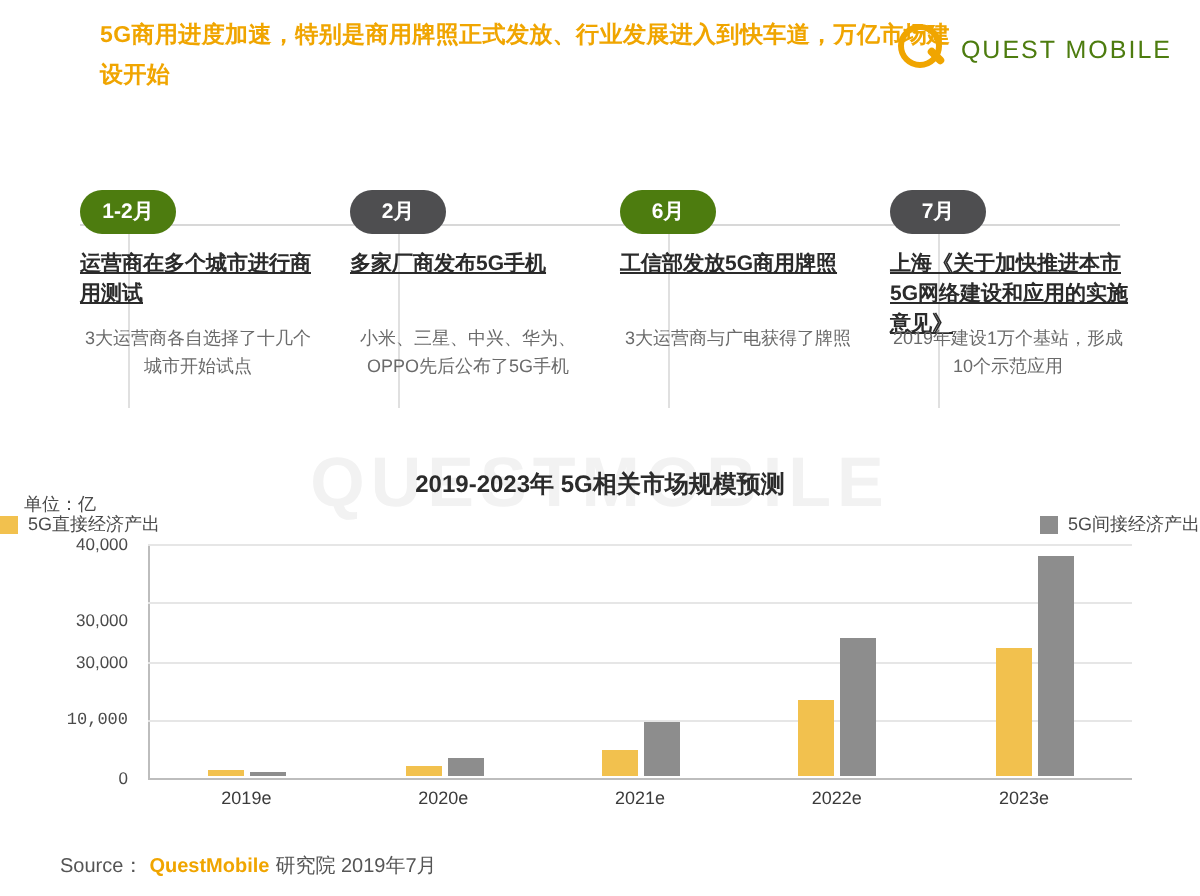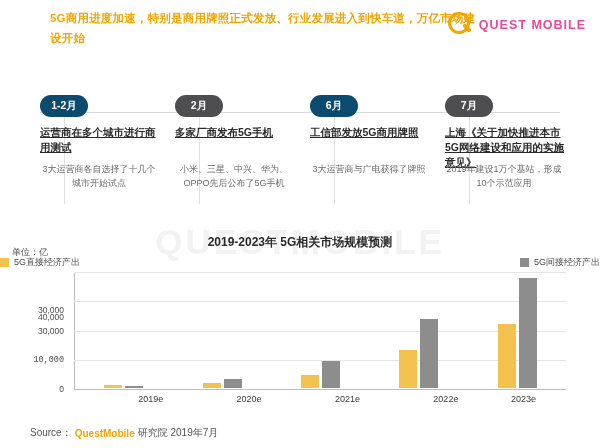--- a/index.html
+++ b/index.html
@@ -5,29 +5,29 @@
   html,body{margin:0;padding:0;}
   body{width:600px;height:448px;background:#ffffff;font-family:"Liberation Sans",sans-serif;overflow:hidden;position:relative;}
 
   
   .header{position:absolute;left:0;top:0;width:600px;height:62px;}
   .header-title{position:absolute;left:24px;top:8px;width:430px;font-size:11.5px;font-weight:bold;color:#f0a500;line-height:20px;letter-spacing:.2px;margin-left:26px;}
   .brand{position:absolute;right:14px;top:12px;display:flex;align-items:center;gap:5px;}
   .brand-mark{position:relative;width:26px;height:26px;}
   .brand-mark .ring{position:absolute;left:0;top:0;width:22px;height:22px;border:3px solid #f0a500;border-radius:50%;box-sizing:border-box;}
   .brand-mark .tail{position:absolute;left:14px;top:14px;width:10px;height:4px;background:#f0a500;transform:rotate(45deg);border-radius:2px;}
-  .brand-text{font-size:12.5px;font-weight:bold;color:#ec4899;letter-spacing:1px;}
+  .brand-text{font-size:12.5px;font-weight:normal;color:#4d7c0f;letter-spacing:1px;}
 
   
   .timeline{position:absolute;left:0;top:70px;width:600px;height:150px;}
   .tl-line{position:absolute;left:40px;top:42px;width:520px;height:1px;background:#d8d8d8;}
   .tl-col{position:absolute;top:0;width:128px;}
   .tl-col .vline{position:absolute;left:24px;top:42px;width:1px;height:92px;background:#e0e0e0;}
   .pill{position:absolute;left:0;top:25px;height:22px;min-width:48px;padding:0 10px;border-radius:11px;color:#fff;font-size:10.5px;font-weight:bold;display:flex;align-items:center;justify-content:center;box-sizing:border-box;}
-  .pill.amber{background:#0c4a6e;}
+  .pill.amber{background:#4d7c0f;}
   .pill.dark{background:#4e4e50;}
   .tl-head{position:absolute;left:0;top:55px;width:120px;font-size:10.5px;font-weight:bold;color:#2b2b2b;line-height:15px;text-decoration:underline;}
   .tl-body{position:absolute;left:0;top:92px;width:118px;font-size:9px;color:#6a6a6a;line-height:14px;text-align:center;}
 
   
   .chart-wrap{position:absolute;left:0;top:228px;width:600px;height:190px;}
   .watermark{position:absolute;left:0;top:-6px;width:600px;text-align:center;font-size:35px;font-weight:bold;color:#f2f2f2;letter-spacing:3px;user-select:none;}
   .chart-title{position:absolute;left:0;top:6px;width:600px;text-align:center;font-size:12px;font-weight:bold;color:#2b2b2b;}
   .unit{position:absolute;left:12px;top:18px;font-size:9px;color:#4a4a4a;}
   .legend{position:absolute;left:0;top:28px;width:600px;display:flex;justify-content:space-between;gap:22px;font-size:9px;color:#4a4a4a;}
@@ -36,21 +36,21 @@
 
   .plot{position:absolute;left:74px;top:44px;width:492px;height:117px;}
   .gridline{position:absolute;left:0;width:492px;height:1px;background:#e6e6e6;}
   .axis-y{position:absolute;left:0;top:0;width:1px;height:117px;background:#bdbdbd;}
   .axis-x{position:absolute;left:0;top:117px;width:492px;height:1px;background:#bdbdbd;}
   .ytick{position:absolute;right:502px;width:48px;text-align:right;font-size:8.5px;color:#4a4a4a;transform:translateY(-5px);}
   .group{position:absolute;bottom:1px;display:flex;align-items:flex-end;gap:3px;}
   .bar{width:18px;}
   .bar.direct{background:#f2c14e;}
   .bar.indirect{background:#8d8d8d;}
-  .xtick{position:absolute;top:122px;width:80px;text-align:right;font-size:9px;color:#3b3b3b;}
+  .xtick{position:absolute;top:122px;width:80px;text-align:center;font-size:9px;color:#3b3b3b;}
 
   
   .footer{position:absolute;left:30px;bottom:8px;font-size:10px;color:#555;display:flex;align-items:center;gap:3px;}
   .footer .qm{color:#f0a500;font-weight:bold;}
 </style>
 </head>
 <body>
 
 <div class="header">
   <div class="header-title">5G商用进度加速，特别是商用牌照正式发放、行业发展进入到快车道，万亿市场建设开始</div>
@@ -115,21 +115,21 @@
     <div class="axis-y"></div>
     <div class="axis-x"></div>
   <div class="ytick" style="top: 117px;">0</div>
       <div class="gridline" style="top: 87.75px;"></div>
       <div class="ytick" style="top: 87.75px; font-family: Liberation Mono, monospace;">10,000</div>
       <div class="gridline" style="top: 58.5px;"></div>
       <div class="ytick" style="top: 58.5px;">30,000</div>
       <div class="gridline" style="top: 29.25px;"></div>
       <div class="ytick" style="top: 38px;">30,000</div>
       <div class="gridline" style="top: 0px;"></div>
-      <div class="ytick" style="top: 0px; margin-top: 45px;">40,000</div>
+      <div class="ytick" style="top: 0px;">40,000</div>
       <div class="group" style="left: 30.2px;">
         <div class="bar direct" style="height: 2.6325px; background: rgb(242, 193, 78);"></div>
         <div class="bar indirect" style="height: 2.0475px; background: rgb(141, 141, 141);"></div>
       </div>
       <div class="xtick" style="left: 9.2px;">2019e</div>
       <div class="group" style="left: 128.6px;">
         <div class="bar direct" style="height: 5.265px; background: rgb(242, 193, 78);"></div>
         <div class="bar indirect" style="height: 9.0675px; background: rgb(141, 141, 141);"></div>
       </div>
       <div class="xtick" style="left: 107.6px;">2020e</div>
@@ -140,21 +140,21 @@
       <div class="xtick" style="left: 206px;">2021e</div>
       <div class="group" style="left: 325.4px;">
         <div class="bar direct" style="height: 38.025px; background: rgb(242, 193, 78);"></div>
         <div class="bar indirect" style="height: 68.7375px; background: rgb(141, 141, 141);"></div>
       </div>
       <div class="xtick" style="left: 304.4px;">2022e</div>
       <div class="group" style="left: 423.8px;">
         <div class="bar direct" style="height: 63.765px; background: rgb(242, 193, 78);"></div>
         <div class="bar indirect" style="height: 109.688px; background: rgb(141, 141, 141);"></div>
       </div>
-      <div class="xtick" style="left: 382px;">2023e</div>
+      <div class="xtick" style="left: 398px;">2023e</div>
     </div>
 </div>
 
 <div class="footer">
   <span>Source：</span>
   <span class="qm">QuestMobile</span>
   <span> 研究院 2019年7月</span>
 </div>
 
 </body></html>

